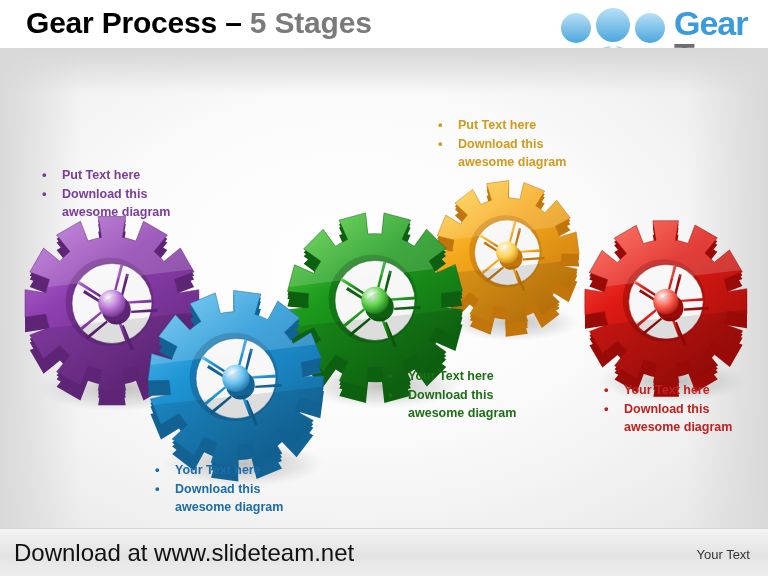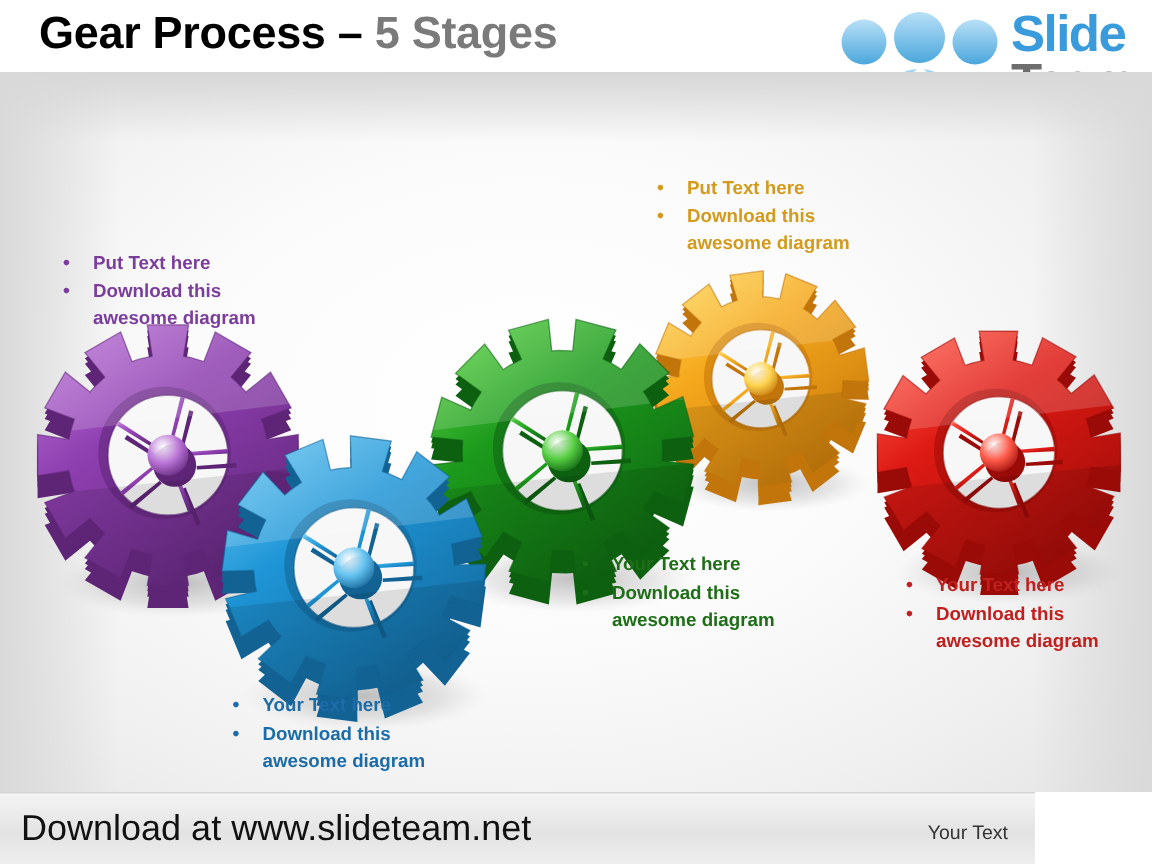--- a/index.html
+++ b/index.html
@@ -153,21 +153,21 @@
   .txt-purple { color: #7A3D9C; }
   .txt-orange { color: #D39A1C; }
   .txt-green  { color: #1E6E17; }
   .txt-blue   { color: #1B6CA8; }
   .txt-red    { color: #C0201E; }
 
   
   .footer {
     position: absolute;
     left: 0; top: 528px;
-    width: 690px; height: 48px;
+    width: 768px; height: 48px;
     background: linear-gradient(to bottom, #f4f4f4 0%, #e3e3e3 55%, #efefef 100%);
     border-top: 1px solid #d5d5d5;
   }
   .footer-left {
     position: absolute;
     left: 14px; top: 10px;
     font-size: 24px;
     color: #111111;
     font-family: "Liberation Sans", sans-serif;
     white-space: nowrap;
@@ -210,21 +210,21 @@
       <circle cx="96" cy="20" r="15" fill="url(#pg)"></circle>
       <path d="M77 66 C77 48 86 40 96 40 C106 40 115 48 115 66 Z" fill="url(#pg2)"></path>
 
       <circle cx="59" cy="17" r="17" fill="url(#pg)"></circle>
       <path d="M36 66 C36 46 46 38 59 38 C72 38 82 46 82 66 Z" fill="url(#pg2)"></path>
 
       <path d="M20 42 l4 -3 l4 3 l-2 16 l-2 4 l-2 -4 Z" fill="#f2f8fc"></path>
       <path d="M94 42 l4 -3 l4 3 l-2 16 l-2 4 l-2 -4 Z" fill="#f2f8fc"></path>
       <path d="M55 40 l4.5 -3.5 l4.5 3.5 l-2.2 19 l-2.3 5 l-2.3 -5 Z" fill="#ffffff"></path>
     </svg>
-    <div class="logo-slide">Slide</div>
+    <div class="logo-slide">Gear</div>
     <div class="logo-team">Team</div>
     <div class="logo-tagline">Making Your Presentations Look Awesome</div>
     <div class="logo-url">www.slideteam.net</div>
   </div>
 
   <div class="canvas"></div>
   <div class="canvas-edge-t"></div>
   <div class="canvas-edge-l"></div>
   <div class="canvas-edge-r"></div>
 

